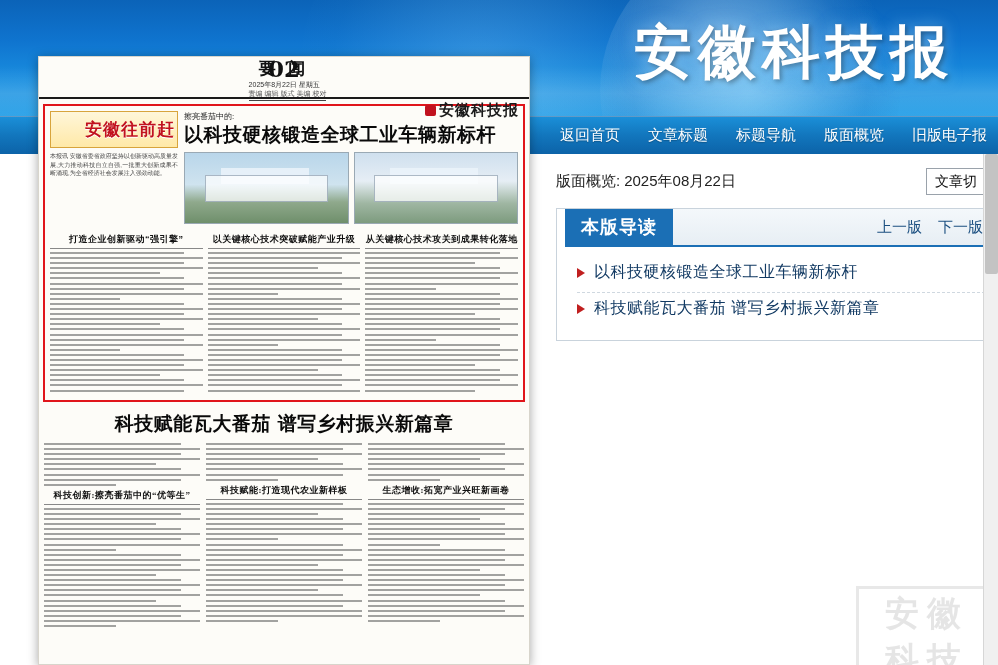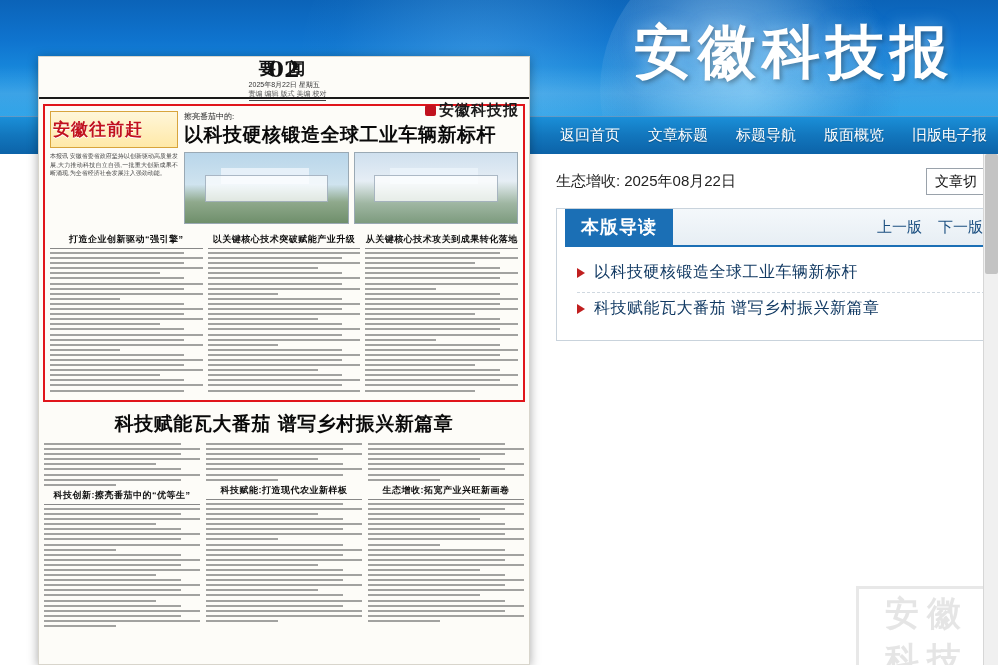--- a/index.html
+++ b/index.html
@@ -159,21 +159,21 @@
     width: 128px;
     flex: 0 0 128px;
   }
   .brand-badge .bb-inner {
     background: linear-gradient(180deg,#fff6d9,#ffe9a8);
     border: 1px solid #d8a43c;
     color: #c1121f;
     font-family: "DejaVu Serif", serif;
     font-weight: bold;
     font-size: 17px;
-    text-align: left;
+    text-align: right;
     padding: 6px 2px;
     letter-spacing: 1px;
     text-shadow: 0 1px 0 #fff;
   }
   .brand-badge .bb-sub {
     font-size: 6px;
     color: #444;
     line-height: 1.45;
     margin-top: 4px;
     text-align: justify;
@@ -253,20 +253,21 @@
     font-size: 19px;
     font-weight: bold;
     color: #0a0a0a;
     margin: 9px 0 6px 0;
     letter-spacing: 0.5px;
   }
   .art2-cols {
     display: flex;
     gap: 6px;
     padding: 0 5px;
+    font-family: Liberation Serif, serif;
   }
   .art2-cols .col { flex: 1; }
 
   
   .right {
     position: absolute;
     left: 556px; top: 166px;
     width: 442px;
   }
   .pubrow {
@@ -653,21 +654,21 @@
             <div class="ln"></div>
             <div class="ln xs"></div>
         </div>
       </div>
     </div>
   </div>
 
   <div class="right">
 
     <div class="pubrow">
-      <div class="pub-label">生态增收:</div>
+      <div class="pub-label">版面概览:</div>
       <div class="pub-date">2025年08月22日</div>
       <div class="selects">
         <select class="sel-cut">
           <option>文章切图</option>
         </select>
       </div>
     </div>
 
     <div class="guide">
       <div class="guide-head">

